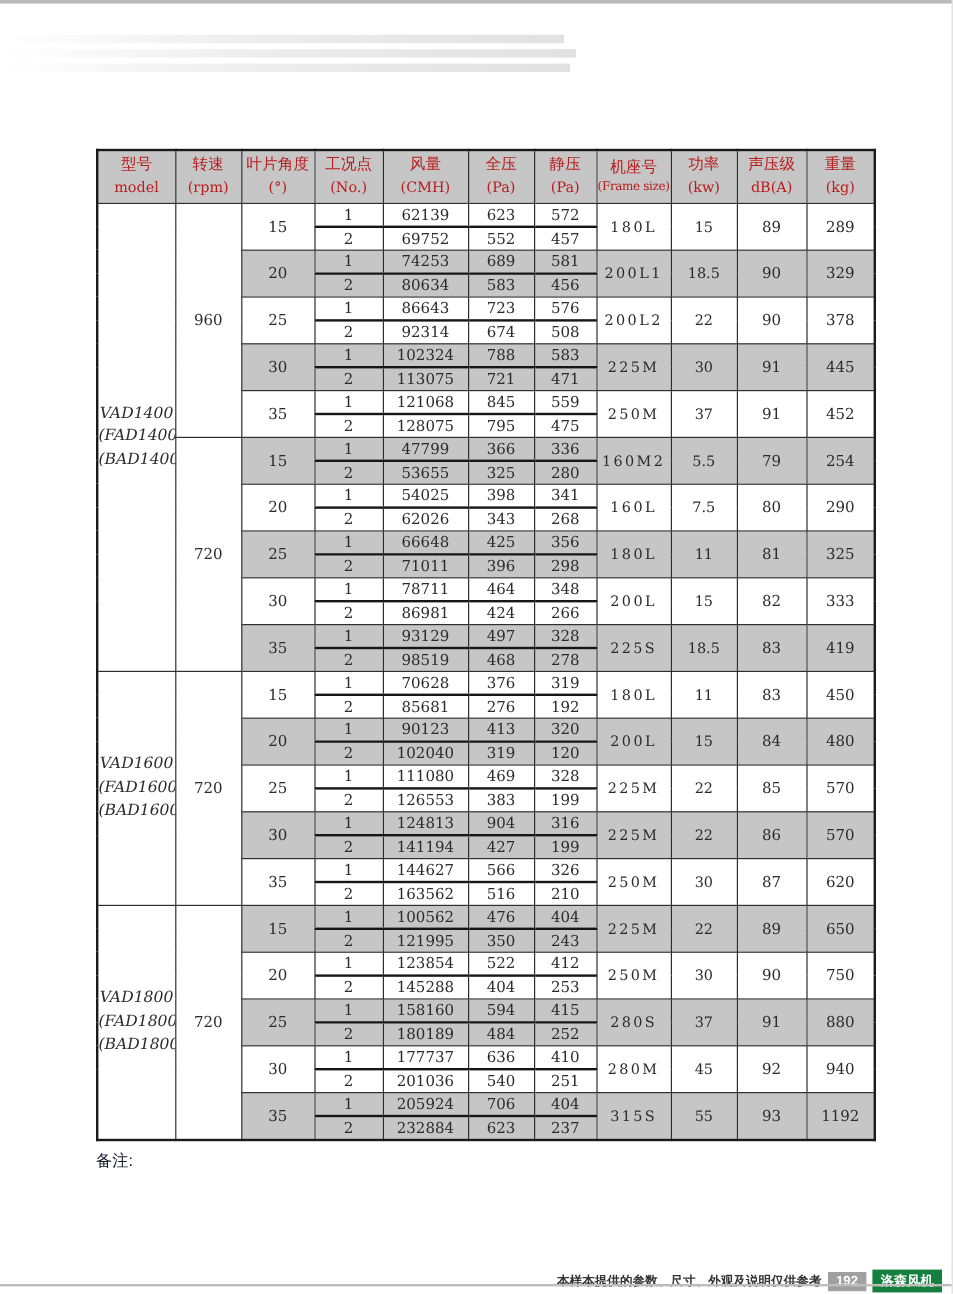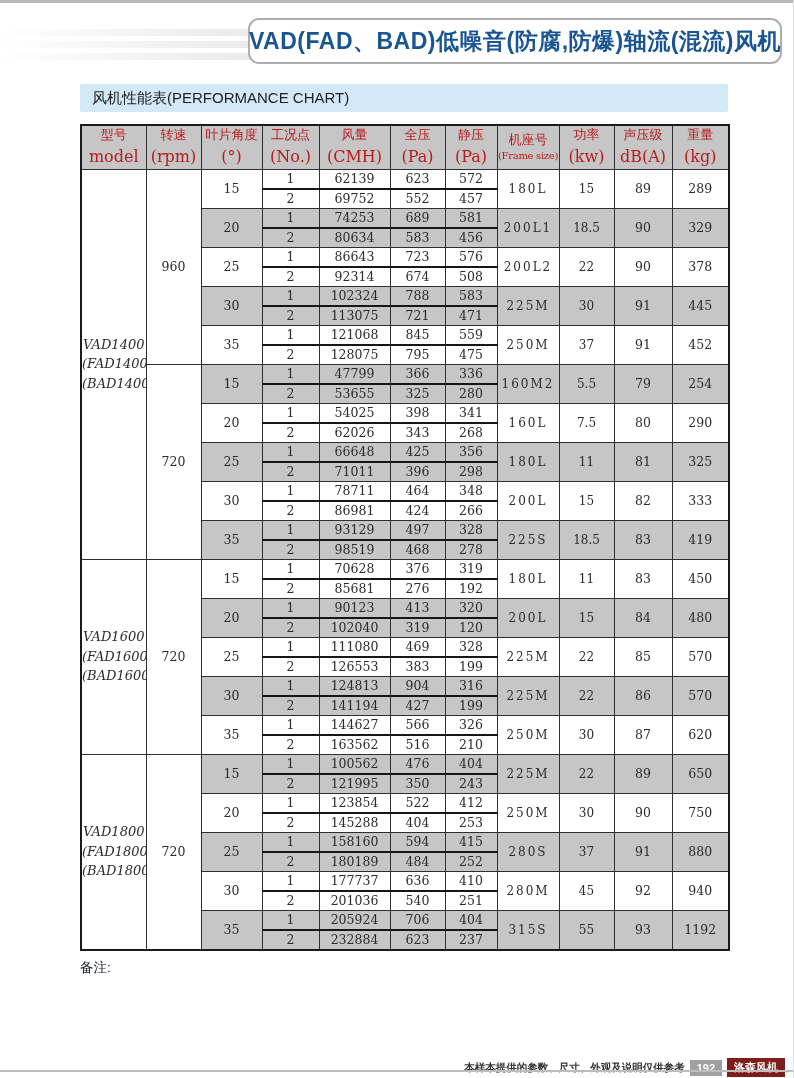--- a/index.html
+++ b/index.html
@@ -39,52 +39,50 @@
   }
   table.perf th, table.perf td {
     border:1px solid #2e2e2e; text-align:center; vertical-align:middle;
     padding:0; overflow:hidden;
   }
   table.perf { border:2px solid #1a1a1a; }
   table.perf th {
     height:44px; background:#c6c6c6; font-weight:normal;
     font-size:13px; color:#b91c1c; line-height:1.45;
   }
-  table.perf th .h2 { font-size:16px; }
+  table.perf th .h2 { font-size:12px; }
   table.perf th .h2.small { font-size:10px; letter-spacing:-0.3px; }
   table.perf td { height:18px; font-size:12.5px; line-height:18px; color:#2b2b2b; background:#ffffff; }
   table.perf td.shaded { background:#c6c6c6; }
   table.perf tr.p1 td.sub { border-bottom:2px solid #161616; }
   table.perf td.frame { letter-spacing:2px; font-size:12px; }
   table.perf td.model-cell { font-size:13px; line-height:1.5;font-style:italic; }
   table.perf td.kw { font-size:12px; }
 
   .note { position:absolute; left:80px; top:958px; font-size:13.5px; color:#0f172a; line-height:1.45;
           font-family:"Liberation Sans", sans-serif; }
 
   .footer {
     position:absolute; right:8px; top:1032px; display:flex; align-items:center;
     font-size:10.5px; font-weight:bold; color:#333;margin-top:26px;
   }
   .footer .badge { margin-left:5px; padding:2px 7px; color:#ffffff; font-size:11px; }
   .footer .pagenum { background:#a0a0a0; }
-  .footer .brand { background:#7f1d1d; }
+  .footer .brand { background:#15803d; }
 </style>
 </head>
 <body>
 
 <div class="page">
   <div class="top-line"></div>
   <div class="stripe s1"></div>
   <div class="stripe s2"></div>
   <div class="stripe s3"></div>
 
-  <div class="banner">VAD(FAD、BAD)低噪音(防腐,防爆)轴流(混流)风机</div>
-
-  <div class="section-bar">风机性能表(PERFORMANCE CHART)</div>
+
 
   <table class="perf">
     <colgroup>
       <col style="width:65px">
         <col style="width:55px">
         <col style="width:61px">
       <col style="width:57px">
         <col style="width:71px">
         <col style="width:55px">
       <col style="width:52px">

